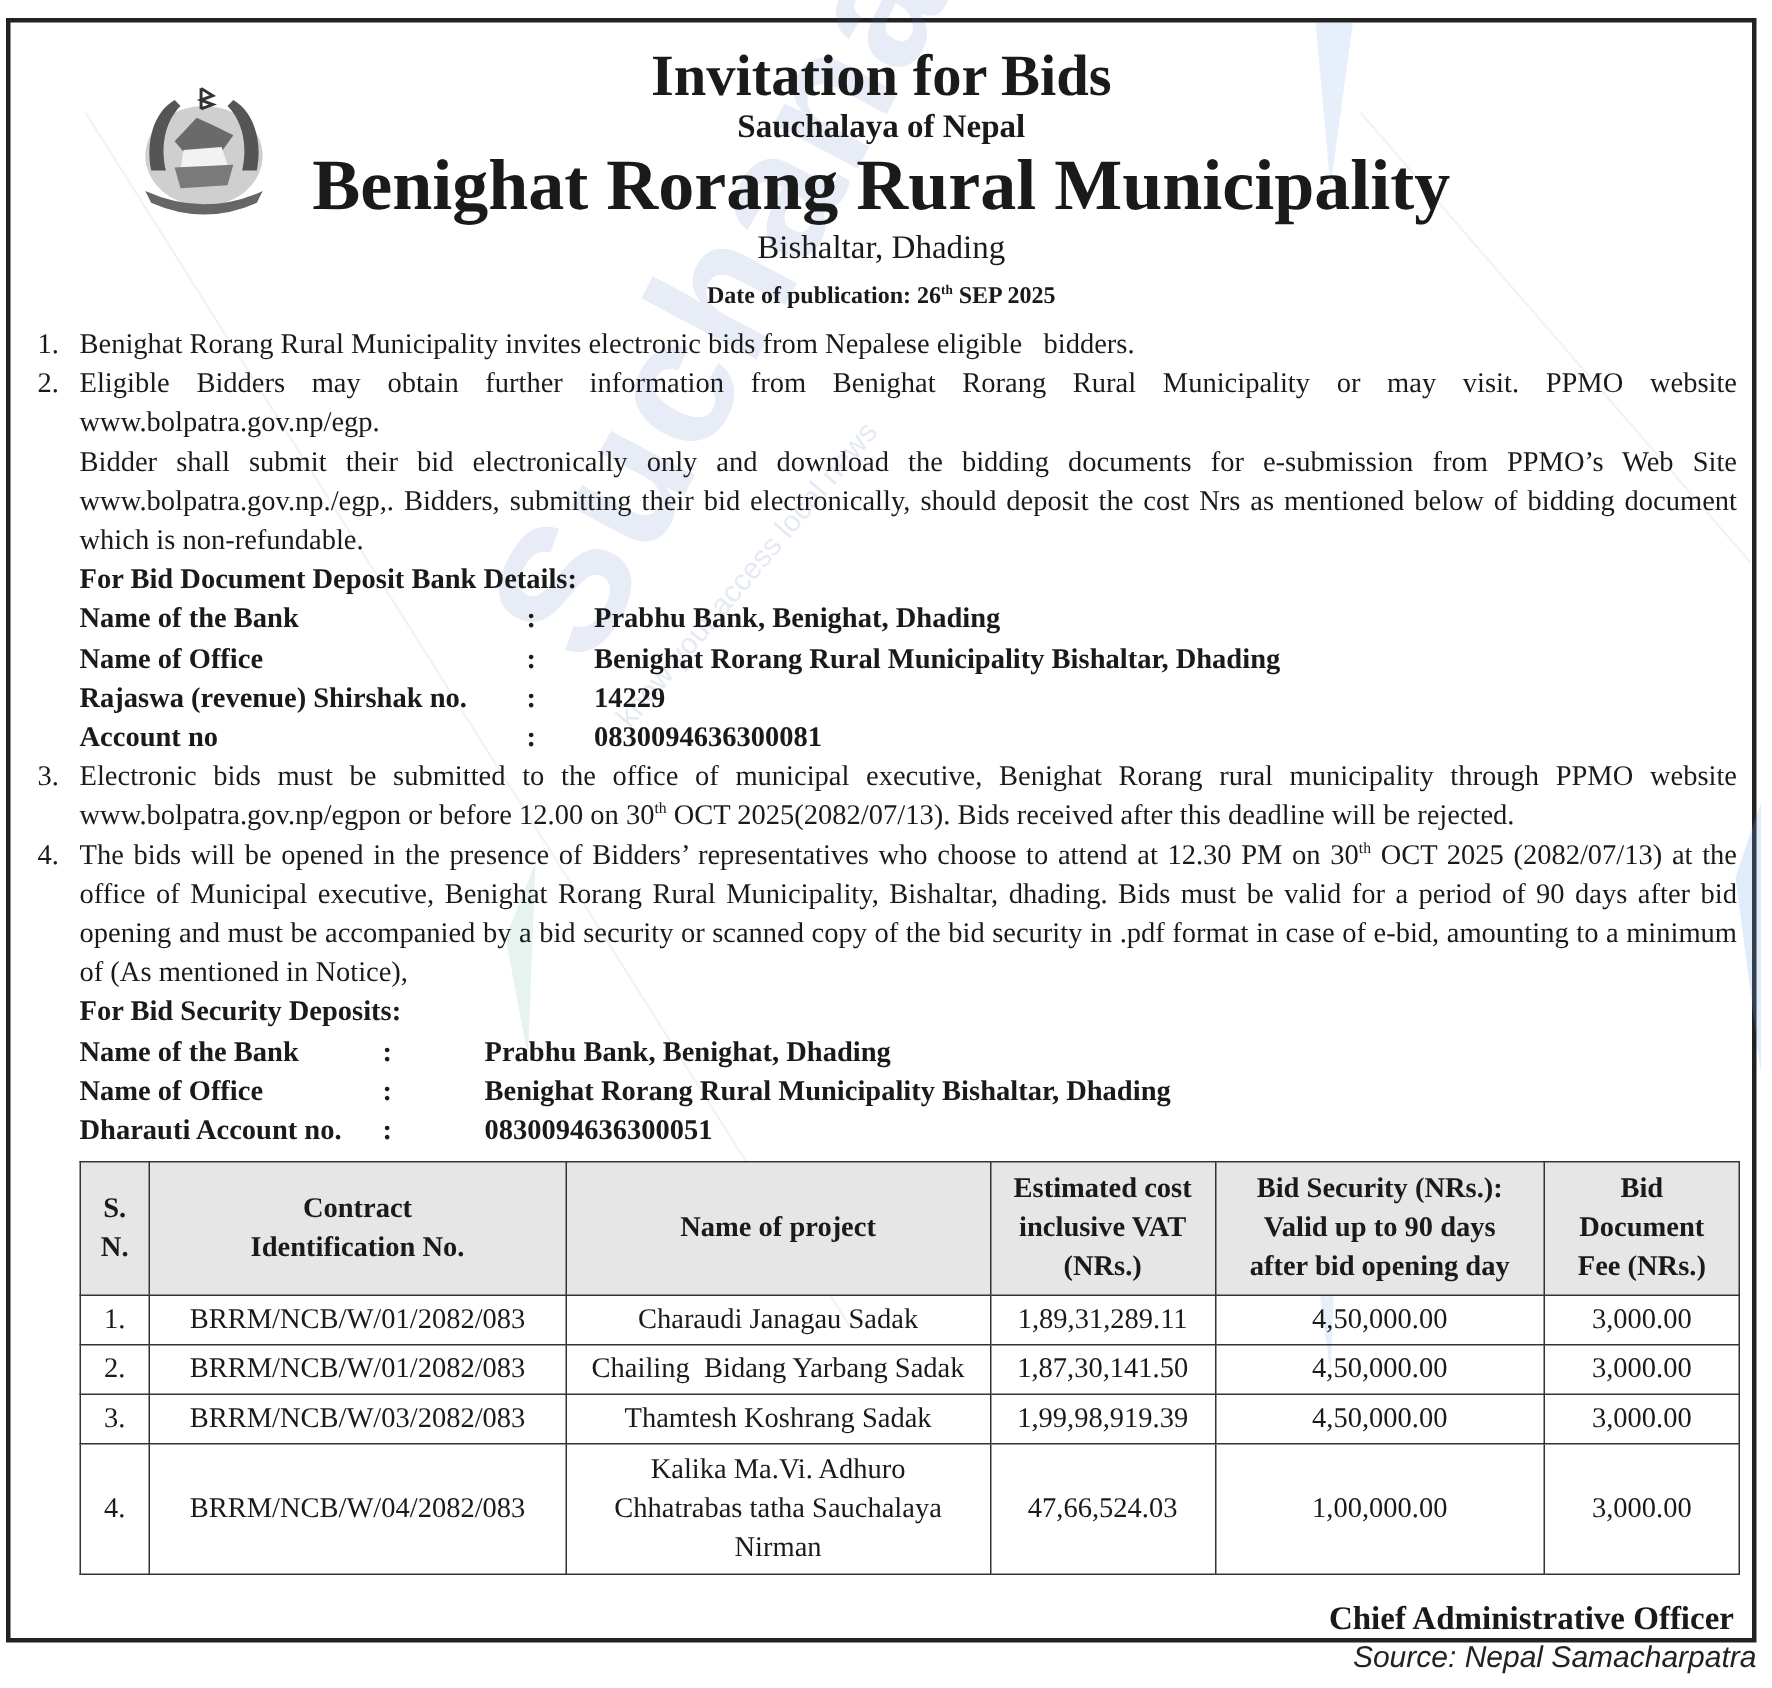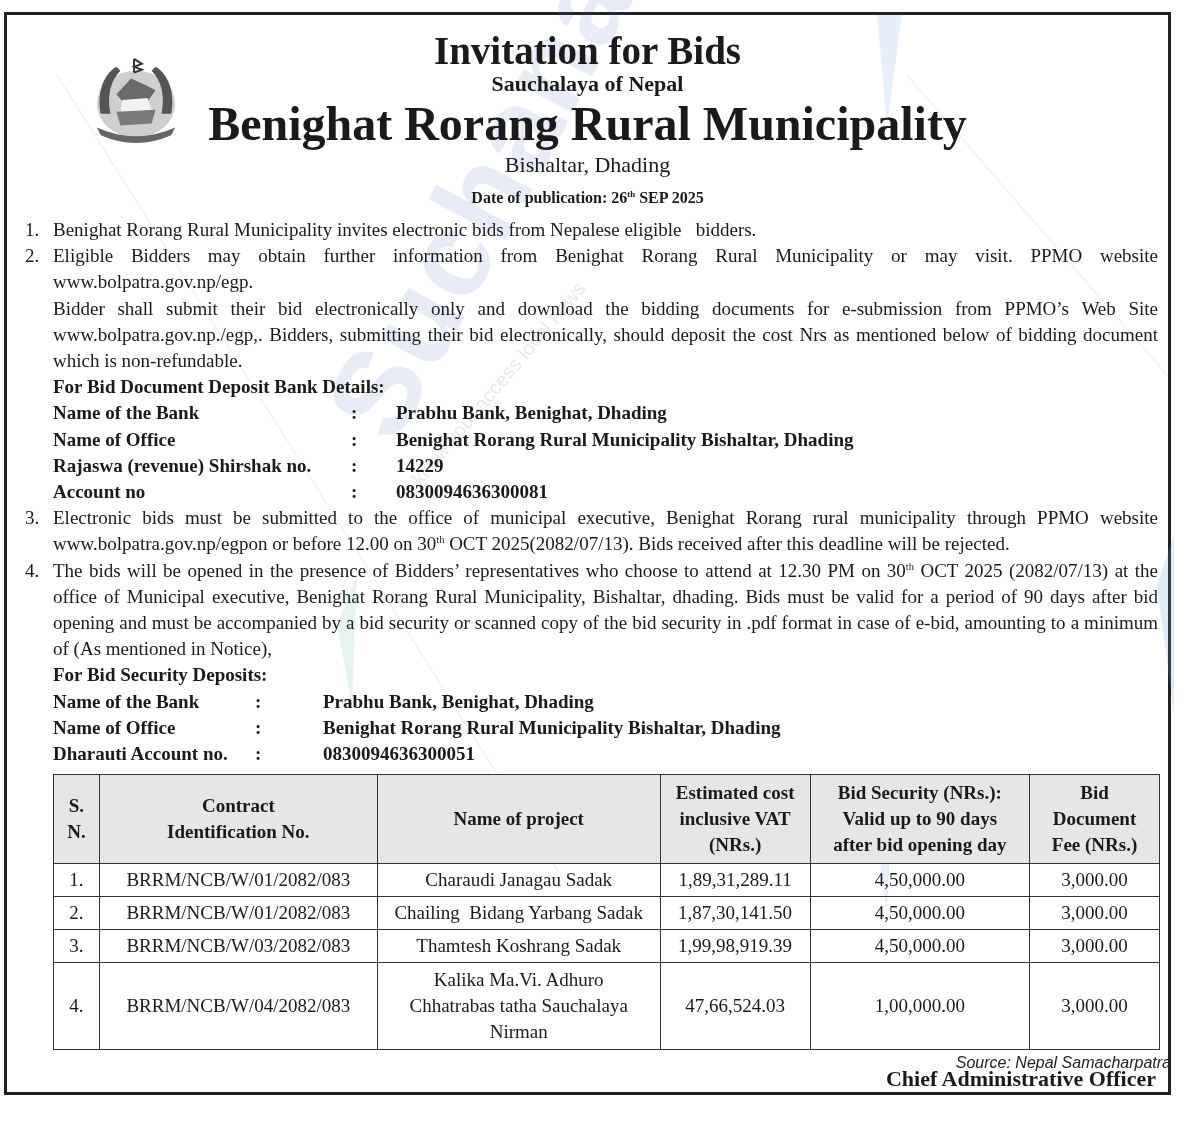--- a/index.html
+++ b/index.html
@@ -32,22 +32,22 @@
     .kv2 { display: flex; padding-left: 28px; font-weight: bold; }
     .kv2 .k2 { width: 202px; }
     .kv2 .c2 { width: 68px; }
     table.bids { position: absolute; left: 46px; top: 759px; width: 1107px; border-collapse: collapse;
                  font-size: 19px; }
     table.bids th, table.bids td { border: 1.5px solid #333; text-align: center; vertical-align: middle; }
     table.bids th { background: #e6e6e6; font-weight: bold; line-height: 26px; height: 88px; padding: 0 4px; }
     table.bids td { height: 32px; line-height: 26px; padding: 0 4px; }
     table.bids tr.tall td { height: 86px; margin-top: 16px; }
     .sign { position: absolute; right: 12px; top: 1051px; font-size: 22px; font-weight: bold; }
-    .source { position: absolute; right: 10px; top: 1054px; font-family: "Liberation Sans", sans-serif;
-              font-style: italic; font-size: 16px; color: #222; }
+    .source { position: absolute; right: 10px; top: 1094px; font-family: "Liberation Sans", sans-serif;
+              font-style: italic; font-size: 20px; color: #222; }
   </style>
 </head>
 <body>
 
 <div class="notice">
 
   <svg class="watermark" width="1167" height="1083" style="left:0;top:0;">
     <polygon points="870,0 895,0 880,110" fill="rgba(120,170,230,0.18)"></polygon>
     <polygon points="330,610 350,560 345,690" fill="rgba(120,190,160,0.18)"></polygon>
     <polygon points="1150,570 1167,520 1167,700" fill="rgba(120,170,230,0.22)"></polygon>

